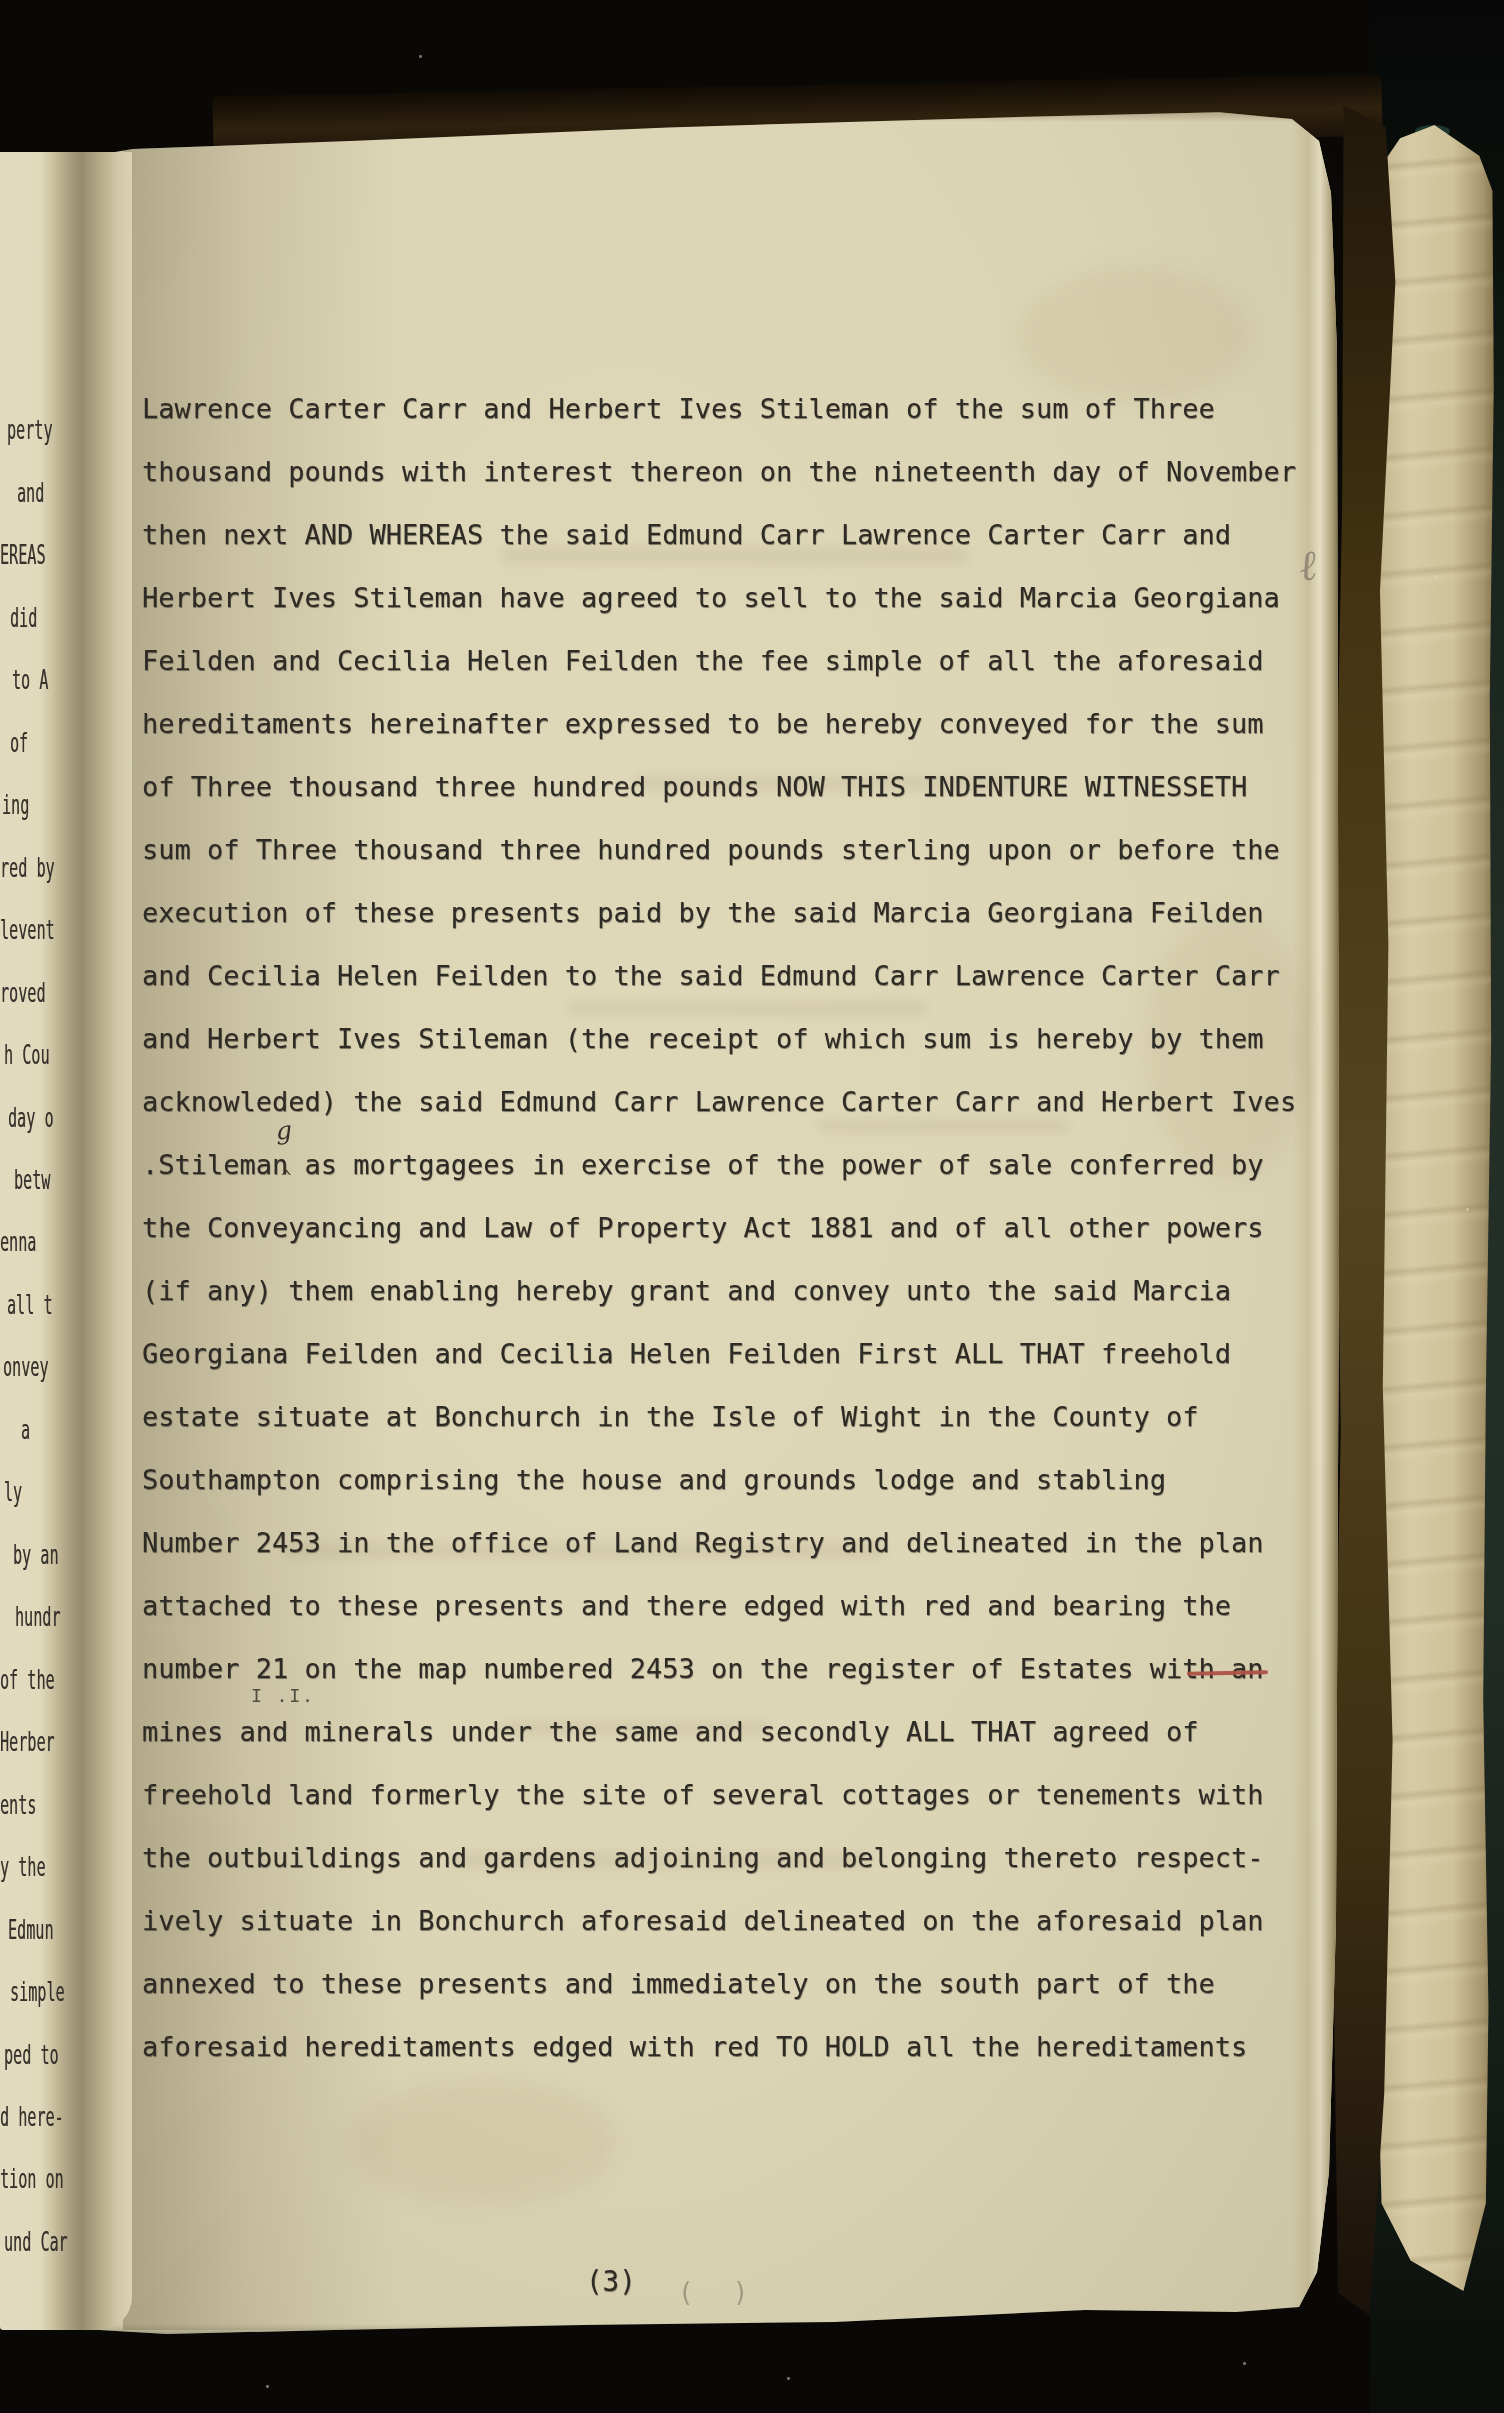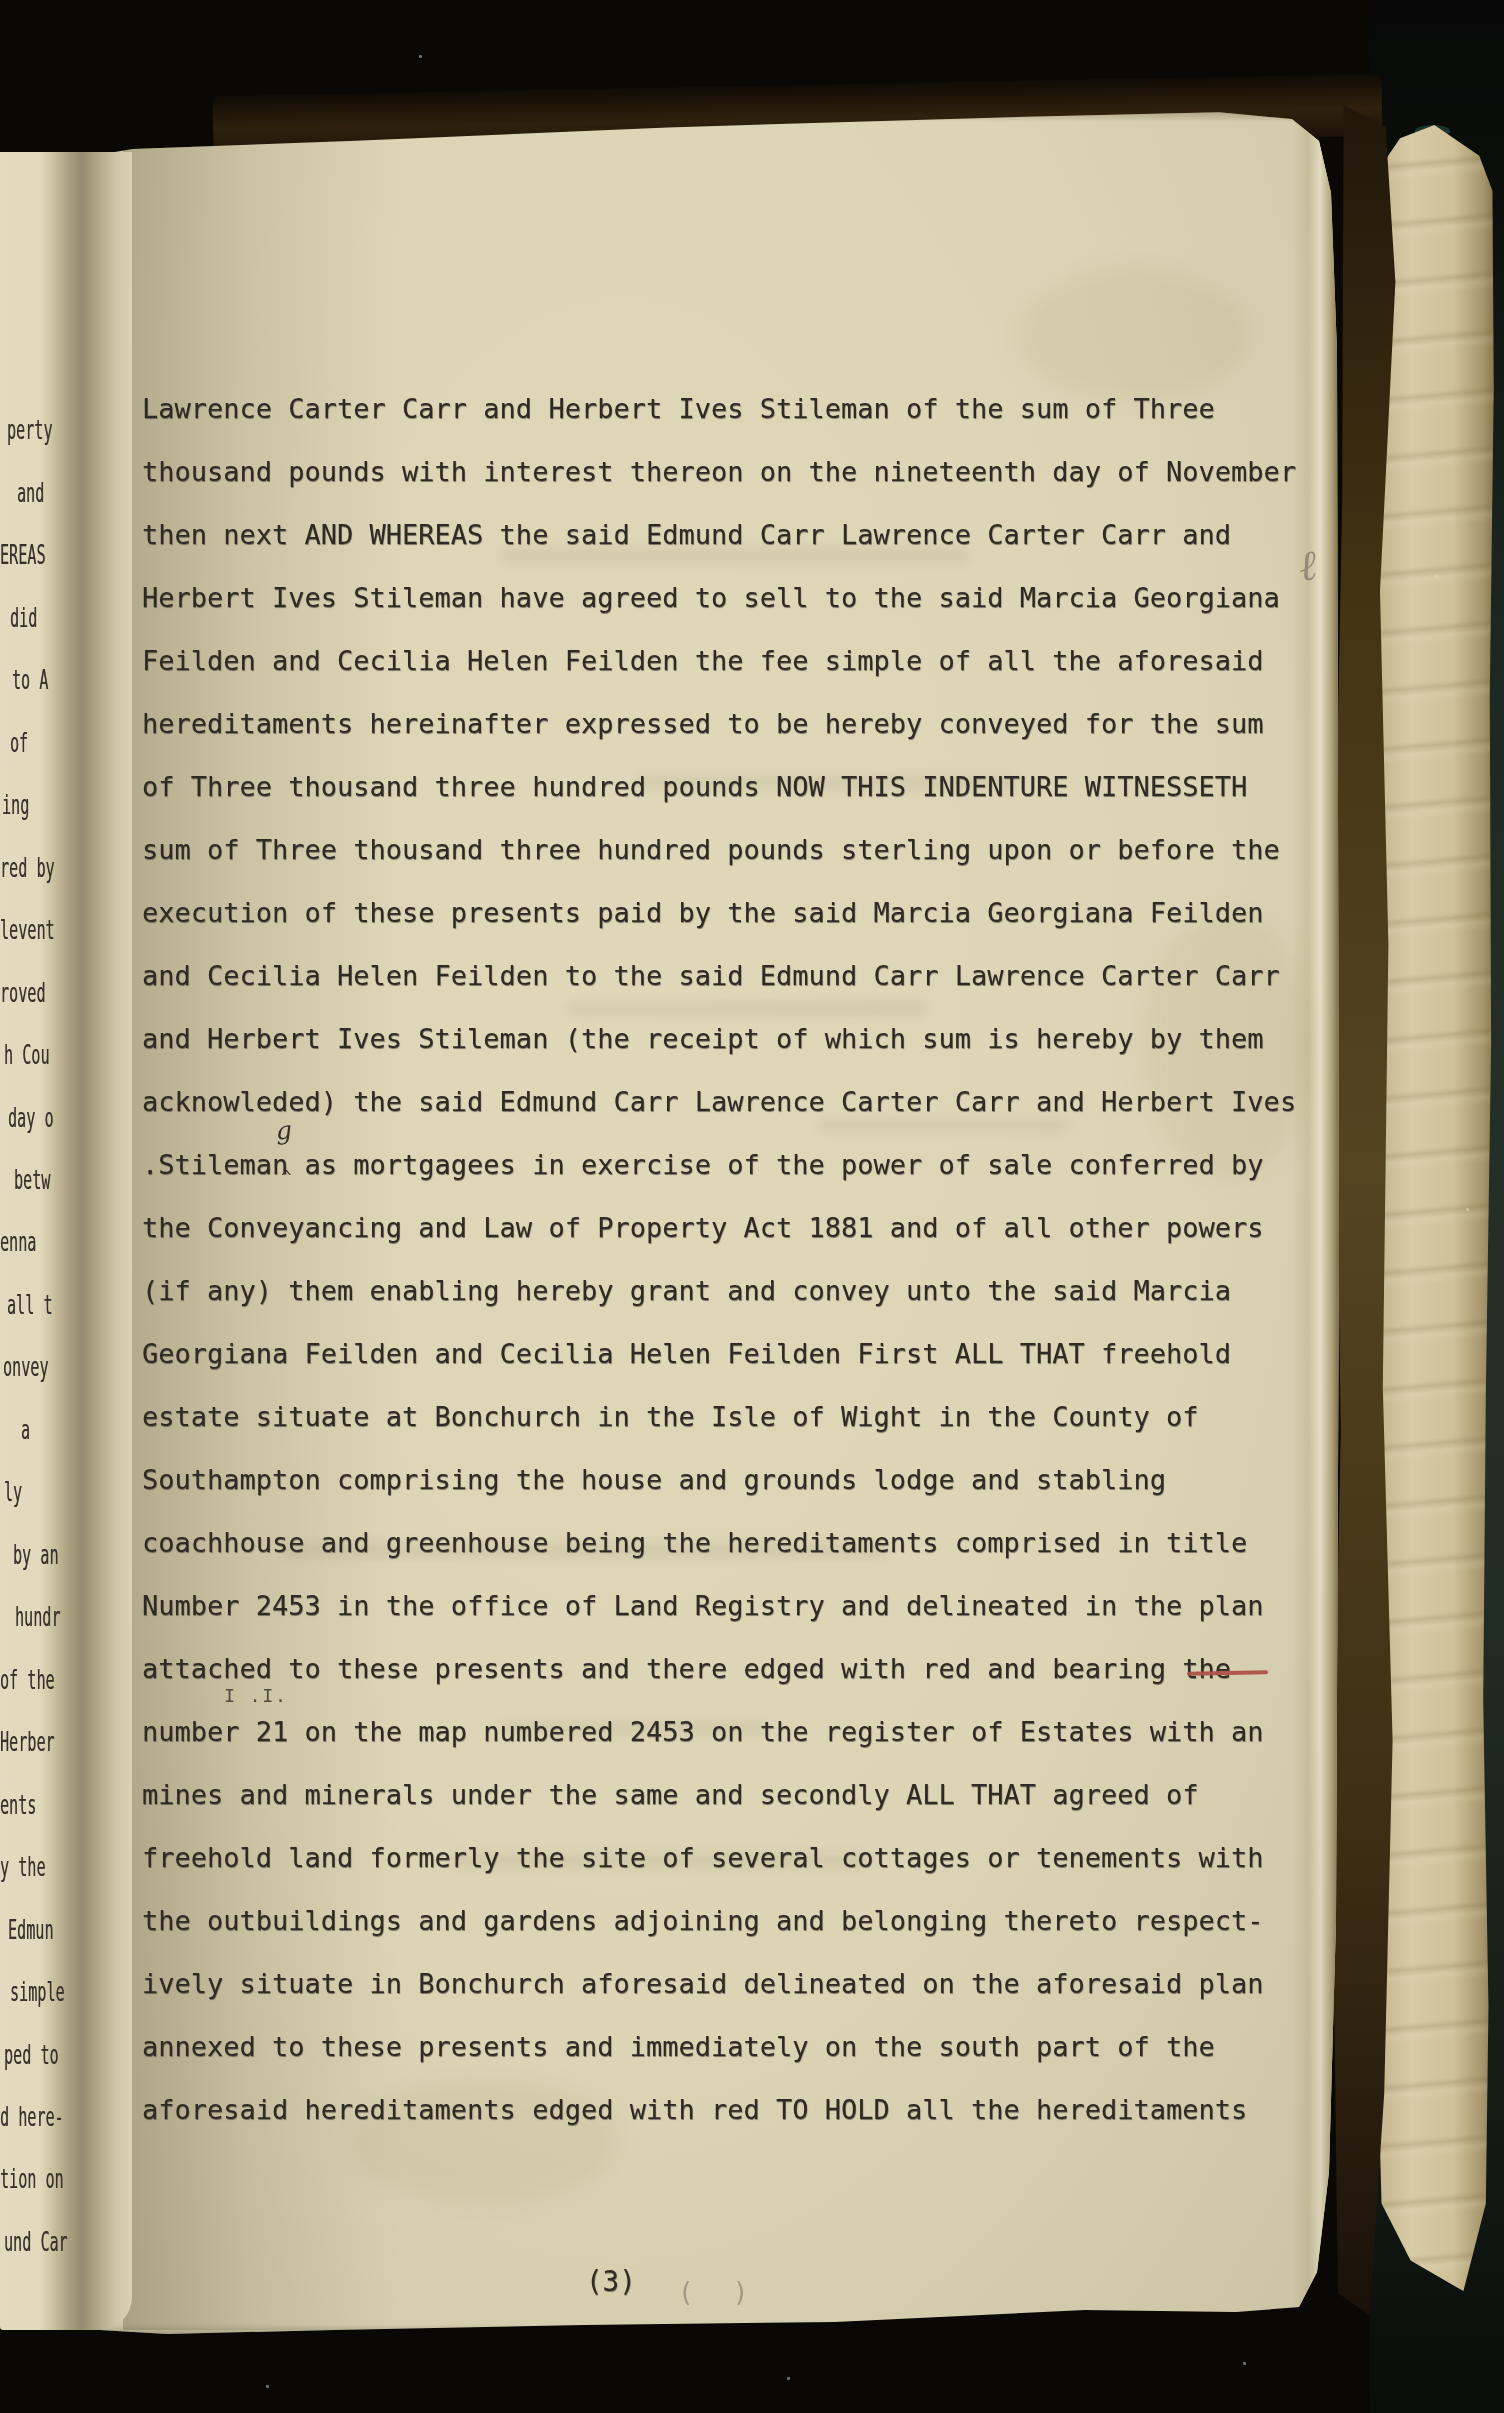--- a/index.html
+++ b/index.html
@@ -88,21 +88,21 @@
   }
   .margin-letter{
     left:1299px;top:541px;font-family:"DejaVu Serif","Liberation Serif",serif;
     font-style:italic;font-size:42px;color:#8d8574;transform:rotate(-6deg);opacity:.9;
   }
   .inserted-letter{
     left:276px;top:1116px;font-family:"DejaVu Serif","Liberation Serif",serif;
     font-style:italic;font-size:25px;color:#342f27;transform:rotate(-4deg);
   }
   .caret-mark{left:281px;top:1167px;font-size:17.5px;color:#342f27;opacity:.85;}
-  .stitch-marks{left:224px;top:1685px;font-size:18.4px;color:#3b3831;letter-spacing:1.7px;opacity:.85;}
+  .stitch-marks{left:251px;top:1685px;font-size:18.4px;color:#3b3831;letter-spacing:1.7px;opacity:.85;}
   .speck{width:2.5px;height:2.5px;border-radius:50%;background:rgba(225,220,195,.5);}
 </style>
 </head>
 <body>
 
 <div class="abs bg-right"></div>
 
 <div class="abs book-top-edge"></div>
 <div class="abs teal-glint" style="left:1415px;top:125px;width:35px;height:11.7px;"></div>
 <div class="abs teal-glint" style="left:1408px;top:2243px;width:22px;height:13.4px;opacity:.5;background:#1f8a77;"></div>
@@ -172,21 +172,20 @@
     <div class="typed-line">execution of these presents paid by the said Marcia Georgiana Feilden</div>
     <div class="typed-line">and Cecilia Helen Feilden to the said Edmund Carr Lawrence Carter Carr</div>
     <div class="typed-line">and Herbert Ives Stileman (the receipt of which sum is hereby by them</div>
     <div class="typed-line">acknowleded) the said Edmund Carr Lawrence Carter Carr and Herbert Ives</div>
     <div class="typed-line">.Stileman as mortgagees in exercise of the power of sale conferred by</div>
     <div class="typed-line">the Conveyancing and Law of Property Act 1881 and of all other powers</div>
     <div class="typed-line">(if any) them enabling hereby grant and convey unto the said Marcia</div>
     <div class="typed-line">Georgiana Feilden and Cecilia Helen Feilden First ALL THAT freehold</div>
     <div class="typed-line">estate situate at Bonchurch in the Isle of Wight in the County of</div>
     <div class="typed-line">Southampton comprising the house and grounds lodge and stabling</div>
-    <div class="typed-line">coachhouse and greenhouse being the hereditaments comprised in title</div>
     <div class="typed-line">Number 2453 in the office of Land Registry and delineated in the plan</div>
     <div class="typed-line">attached to these presents and there edged with red and bearing the</div>
     <div class="typed-line">number 21 on the map numbered 2453 on the register of Estates with an</div>
     <div class="typed-line">mines and minerals under the same and secondly ALL THAT agreed of</div>
     <div class="typed-line">freehold land formerly the site of several cottages or tenements with</div>
     <div class="typed-line">the outbuildings and gardens adjoining and belonging thereto respect-</div>
     <div class="typed-line">ively situate in Bonchurch aforesaid delineated on the aforesaid plan</div>
     <div class="typed-line">annexed to these presents and immediately on the south part of the</div>
     <div class="typed-line">aforesaid hereditaments edged with red TO HOLD all the hereditaments</div>
   </div>

